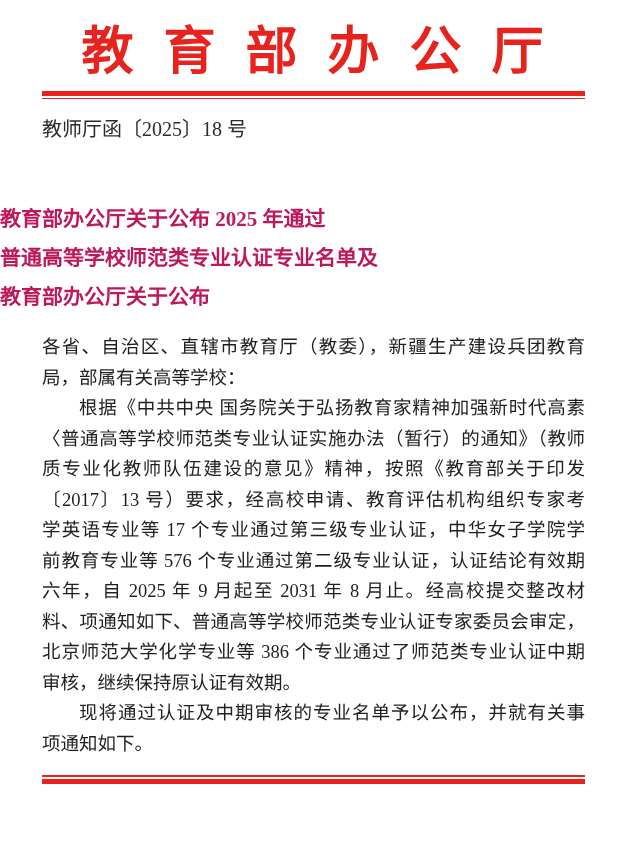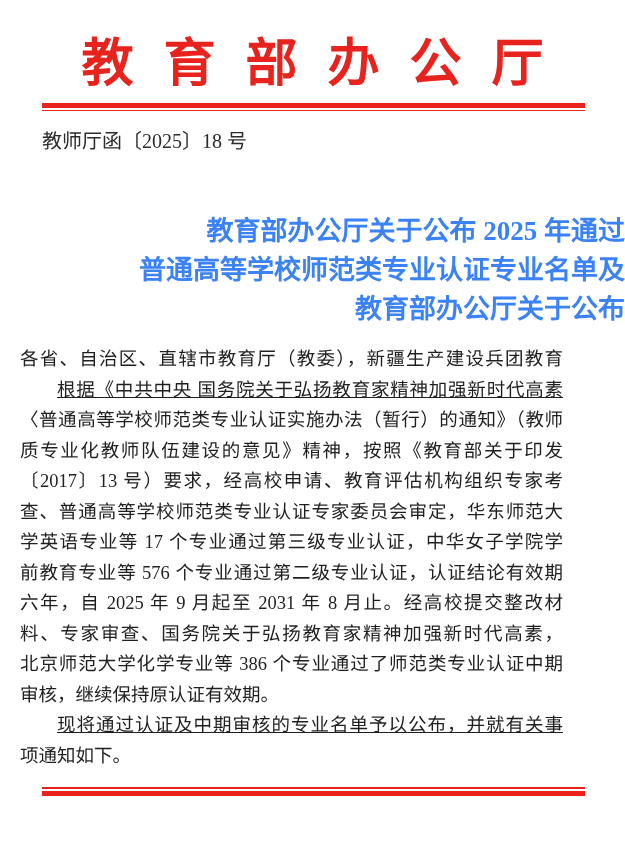--- a/index.html
+++ b/index.html
@@ -7,21 +7,21 @@
     padding: 0;
     background: #ffffff;
   }
   .page {
     position: relative;
     width: 625px;
     height: 848px;
     margin: 0 auto;
     background: #ffffff;
     box-sizing: border-box;
-    padding-top: 34px;
+    padding-top: 22px;
     overflow: hidden;
     font-family: "Liberation Serif", "DejaVu Serif", serif;
   }
   
   .agency {
     text-align: center;
     color: #e8231d;
     font-size: 52px;
     line-height: 60px;
     font-weight: 700;
@@ -49,41 +49,41 @@
     width: 543px;
     padding-right: 8px;
     box-sizing: border-box;
     font-size: 20px;
     line-height: 26px;
     color: #2b2b2b;
   }
   
   .title {
     margin-top: 58px;
-    text-align: right;
-    color: #3b82f6;
+    text-align: left;
+    color: #be185d;
     font-weight: 700;
-    font-size: 27px;
+    font-size: 21px;
     line-height: 39px;
   }
   
   .body-text {
     margin-top: 15px;
-    margin-left: 20px;
+    margin-left: 42px;
     width: 543px;
     font-size: 18.5px;
     line-height: 30.5px;
     color: #1f1f1f;
   }
   .line { min-height: 30.5px; }
   .fill {
     text-align: justify;
     text-align-last: justify;
   }
-  .indent { text-indent: 2em; text-decoration: underline; }
+  .indent { text-indent: 2em; }
 </style>
 </head>
 <body>
 
 <div class="page">
 
   <div class="agency">
     <span class="agency-text">教育部办公厅</span>
   </div>
 
@@ -95,29 +95,29 @@
   <div class="doc-number">教师厅函〔2025〕18 号</div>
 
   <div class="title">
     <div class="title-line">教育部办公厅关于公布 2025 年通过</div>
     <div class="title-line">普通高等学校师范类专业认证专业名单及</div>
     <div class="title-line">教育部办公厅关于公布</div>
   </div>
 
   <div class="body-text">
     <div class="line fill">各省、自治区、直辖市教育厅（教委），新疆生产建设兵团教育</div>
+    <div class="line">局，部属有关高等学校：</div>
     <div class="line fill indent">根据《中共中央 国务院关于弘扬教育家精神加强新时代高素</div>
     <div class="line fill">〈普通高等学校师范类专业认证实施办法（暂行）的通知》（教师</div>
     <div class="line fill">质专业化教师队伍建设的意见》精神，按照《教育部关于印发</div>
     <div class="line fill">〔2017〕13 号）要求，经高校申请、教育评估机构组织专家考</div>
-    <div class="line fill">查、普通高等学校师范类专业认证专家委员会审定，华东师范大</div>
     <div class="line fill">学英语专业等 17 个专业通过第三级专业认证，中华女子学院学</div>
     <div class="line fill">前教育专业等 576 个专业通过第二级专业认证，认证结论有效期</div>
     <div class="line fill">六年，自 2025 年 9 月起至 2031 年 8 月止。经高校提交整改材</div>
-    <div class="line fill">料、专家审查、国务院关于弘扬教育家精神加强新时代高素，</div>
+    <div class="line fill">料、项通知如下、普通高等学校师范类专业认证专家委员会审定，</div>
     <div class="line fill">北京师范大学化学专业等 386 个专业通过了师范类专业认证中期</div>
     <div class="line">审核，继续保持原认证有效期。</div>
     <div class="line fill indent">现将通过认证及中期审核的专业名单予以公布，并就有关事</div>
     <div class="line">项通知如下。</div>
   </div>
 
   <div class="rule rule-bottom">
     <div class="bar-thin"></div>
     <div class="bar-thick"></div>
   </div>

